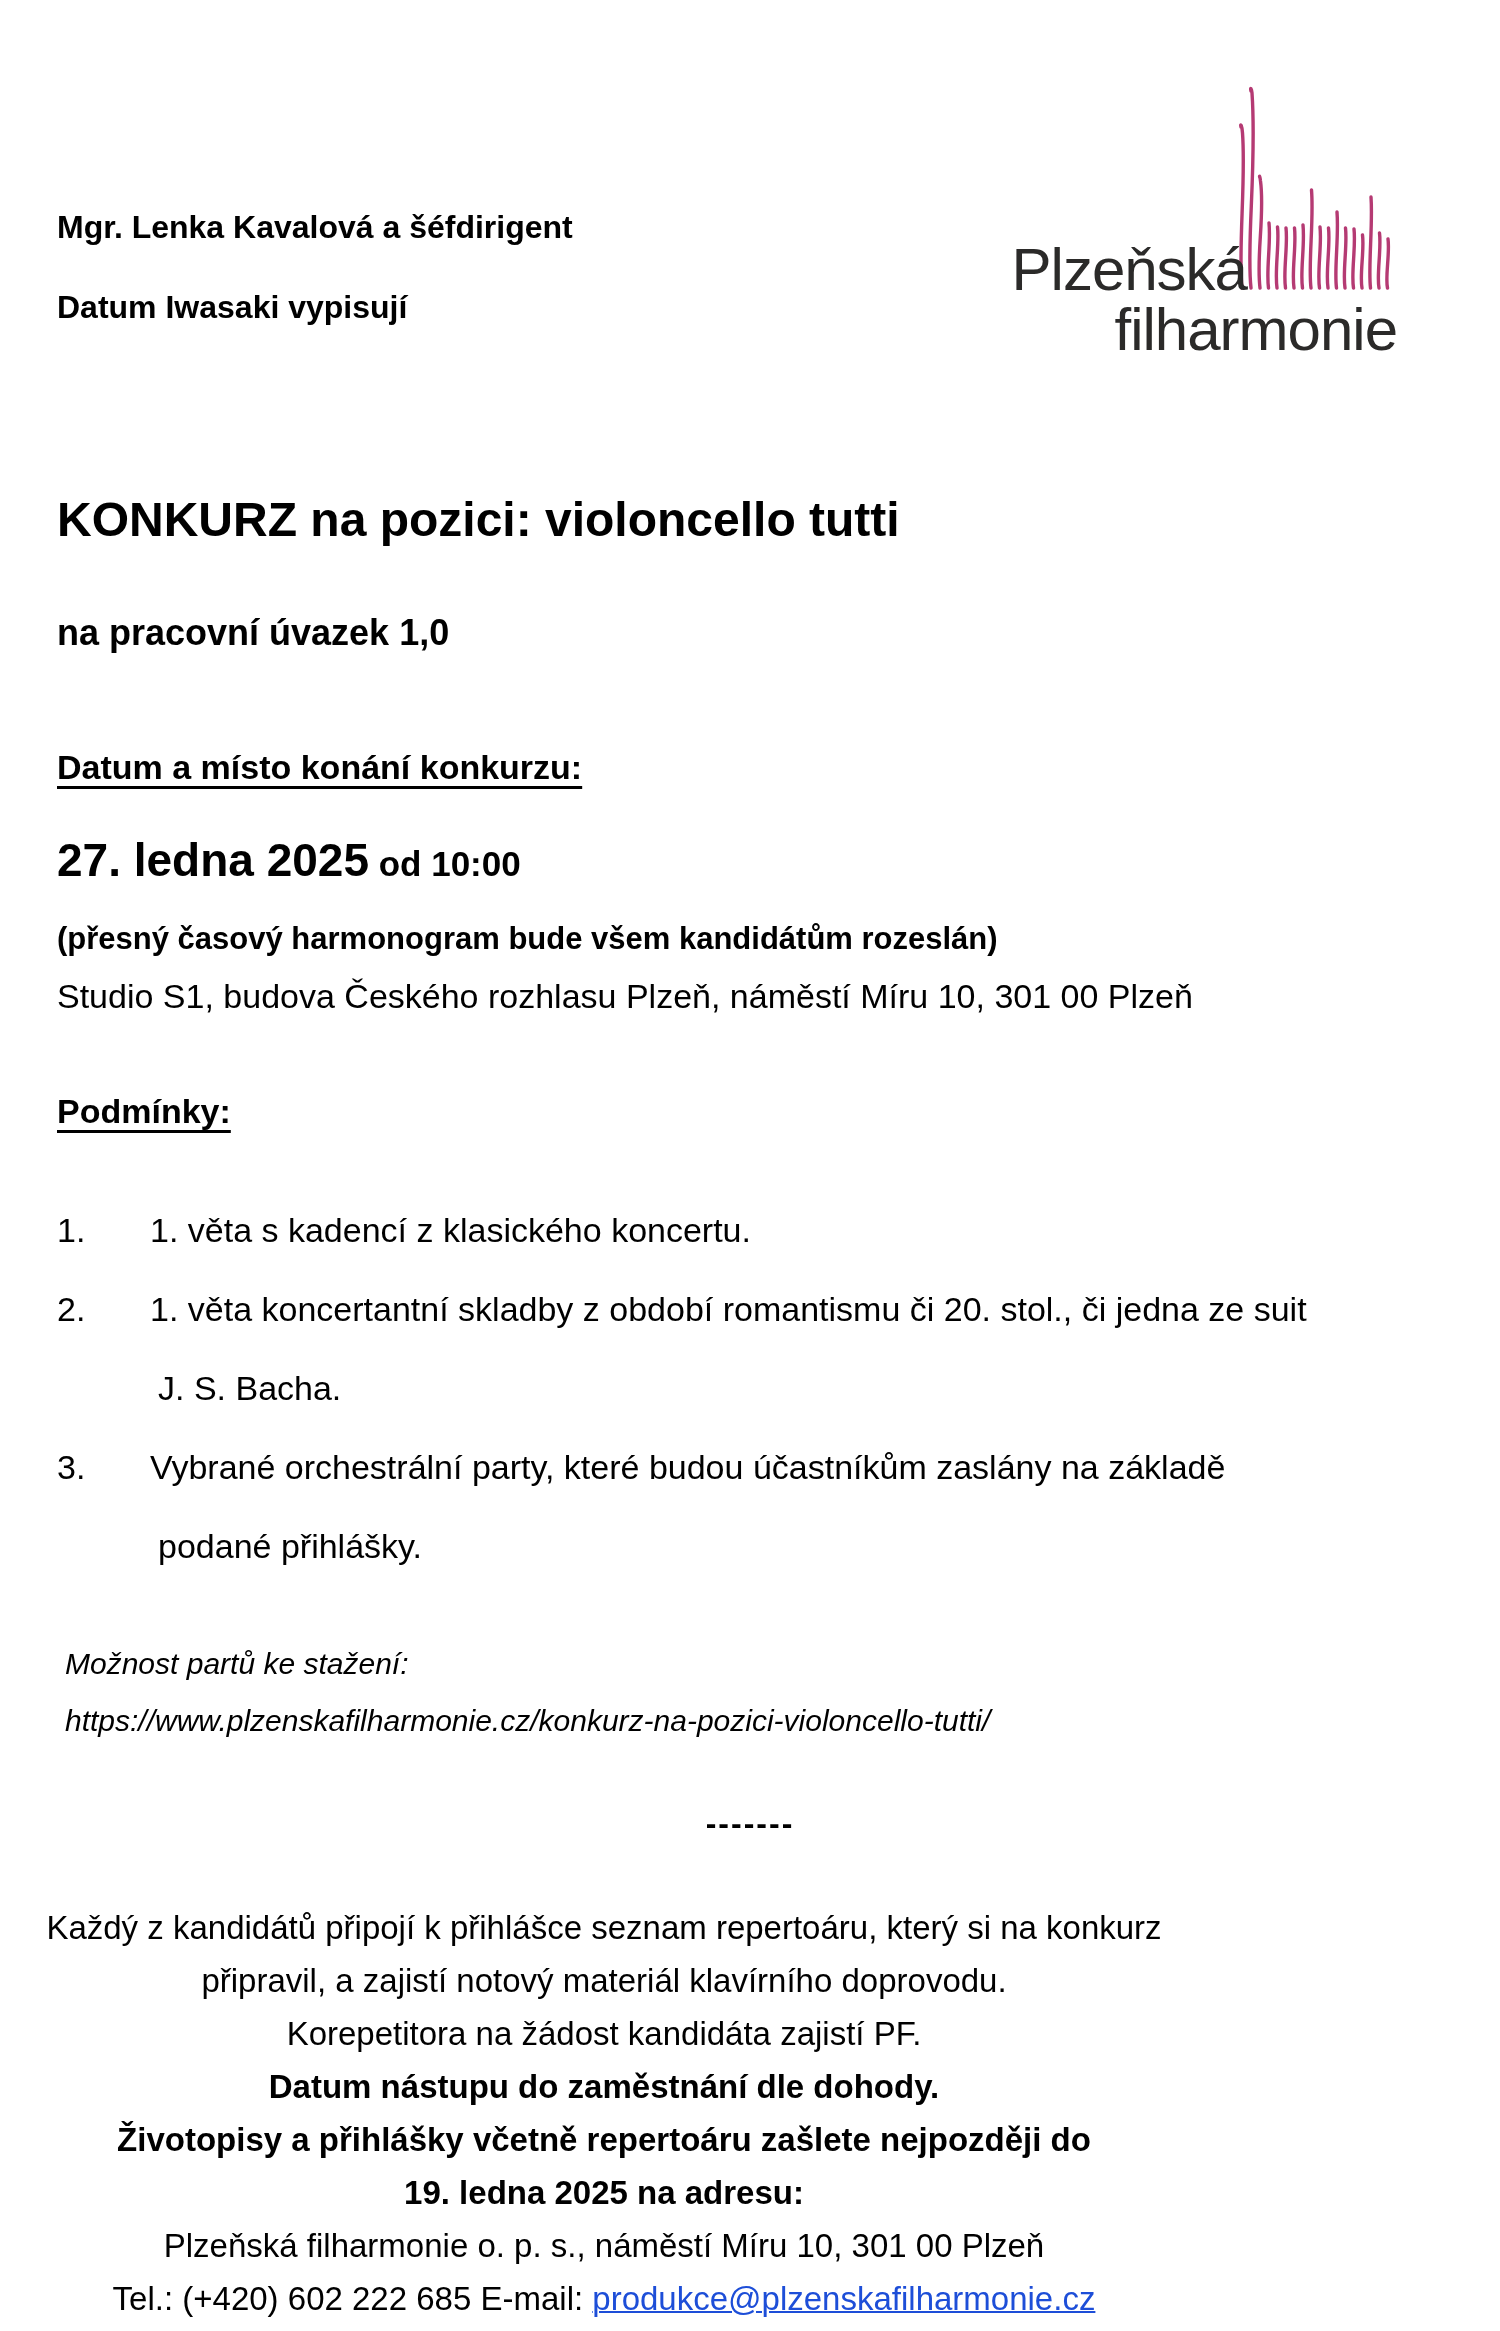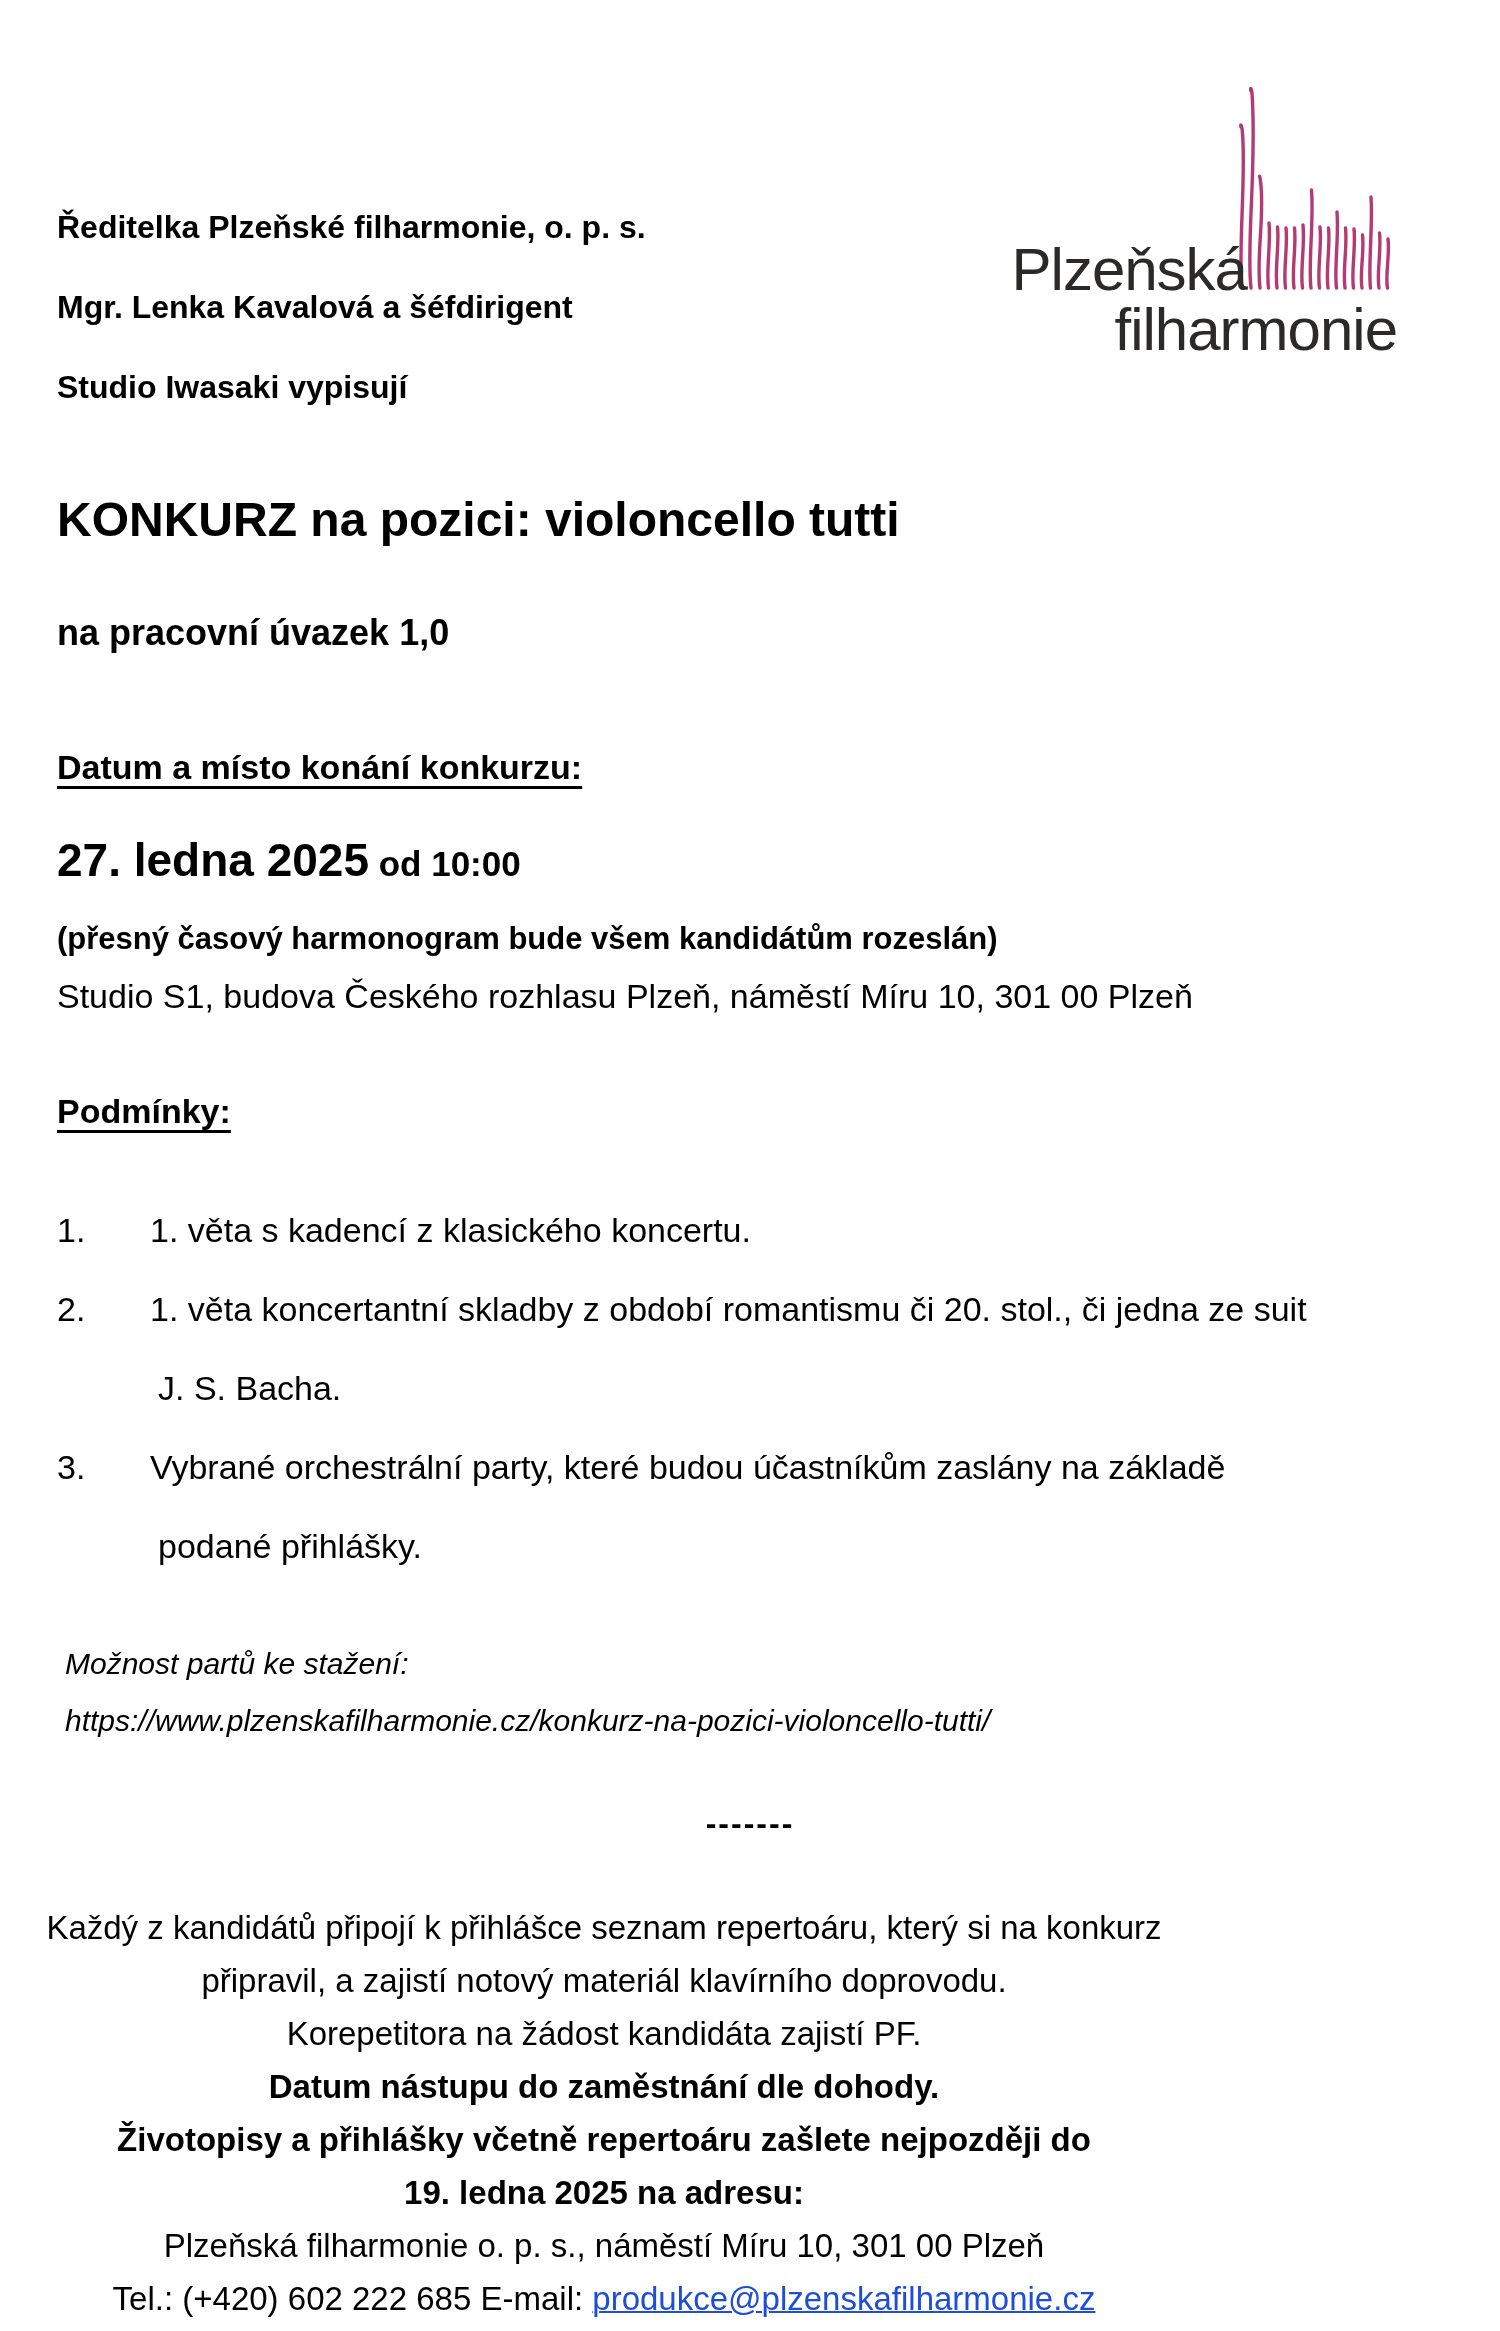--- a/index.html
+++ b/index.html
@@ -62,23 +62,22 @@
   .footer { left: 0; top: 1901px; width: 1208px; text-align: center; font-size: 33px; line-height: 53px; }
   .footer .b { font-weight: 700; }
   .email-link { color: #1d4ed8; text-decoration: underline; text-decoration-thickness: 2px; cursor: pointer; }
 </style>
 </head>
 <body>
 
 <div class="page">
 
   <div class="abs issuer">
-    <div>Ředitelka Plzeňské filharmonie, o. p. s.</div>
     <div>Mgr. Lenka Kavalová a šéfdirigent</div>
-    <div>Studio Iwasaki vypisují</div>
+    <div>Datum Iwasaki vypisují</div>
   </div>
 
   <div class="abs logo">
     <svg class="logo-lines" width="155" height="205" viewBox="0 0 155 205" fill="none" stroke="#b53a73" stroke-width="3.4" stroke-linecap="round">
       <path d="M4,203 C0,165 8,95 4.5,48 C4,40 2,38 3,42"></path>
       <path d="M13,203 C8,160 19,80 14,8 C13.5,3 12,2 13,6"></path>
       <path d="M22,203 C18,170 27,130 22.5,96 C22,91 21,90 22,93"></path>
       <path d="M30.5,203 C28,185 33,158 31,138"></path>
       <path d="M39,203 C36.5,186 41.5,158 39.5,142"></path>
       <path d="M47.5,203 C45,187 50,160 48,143"></path>

